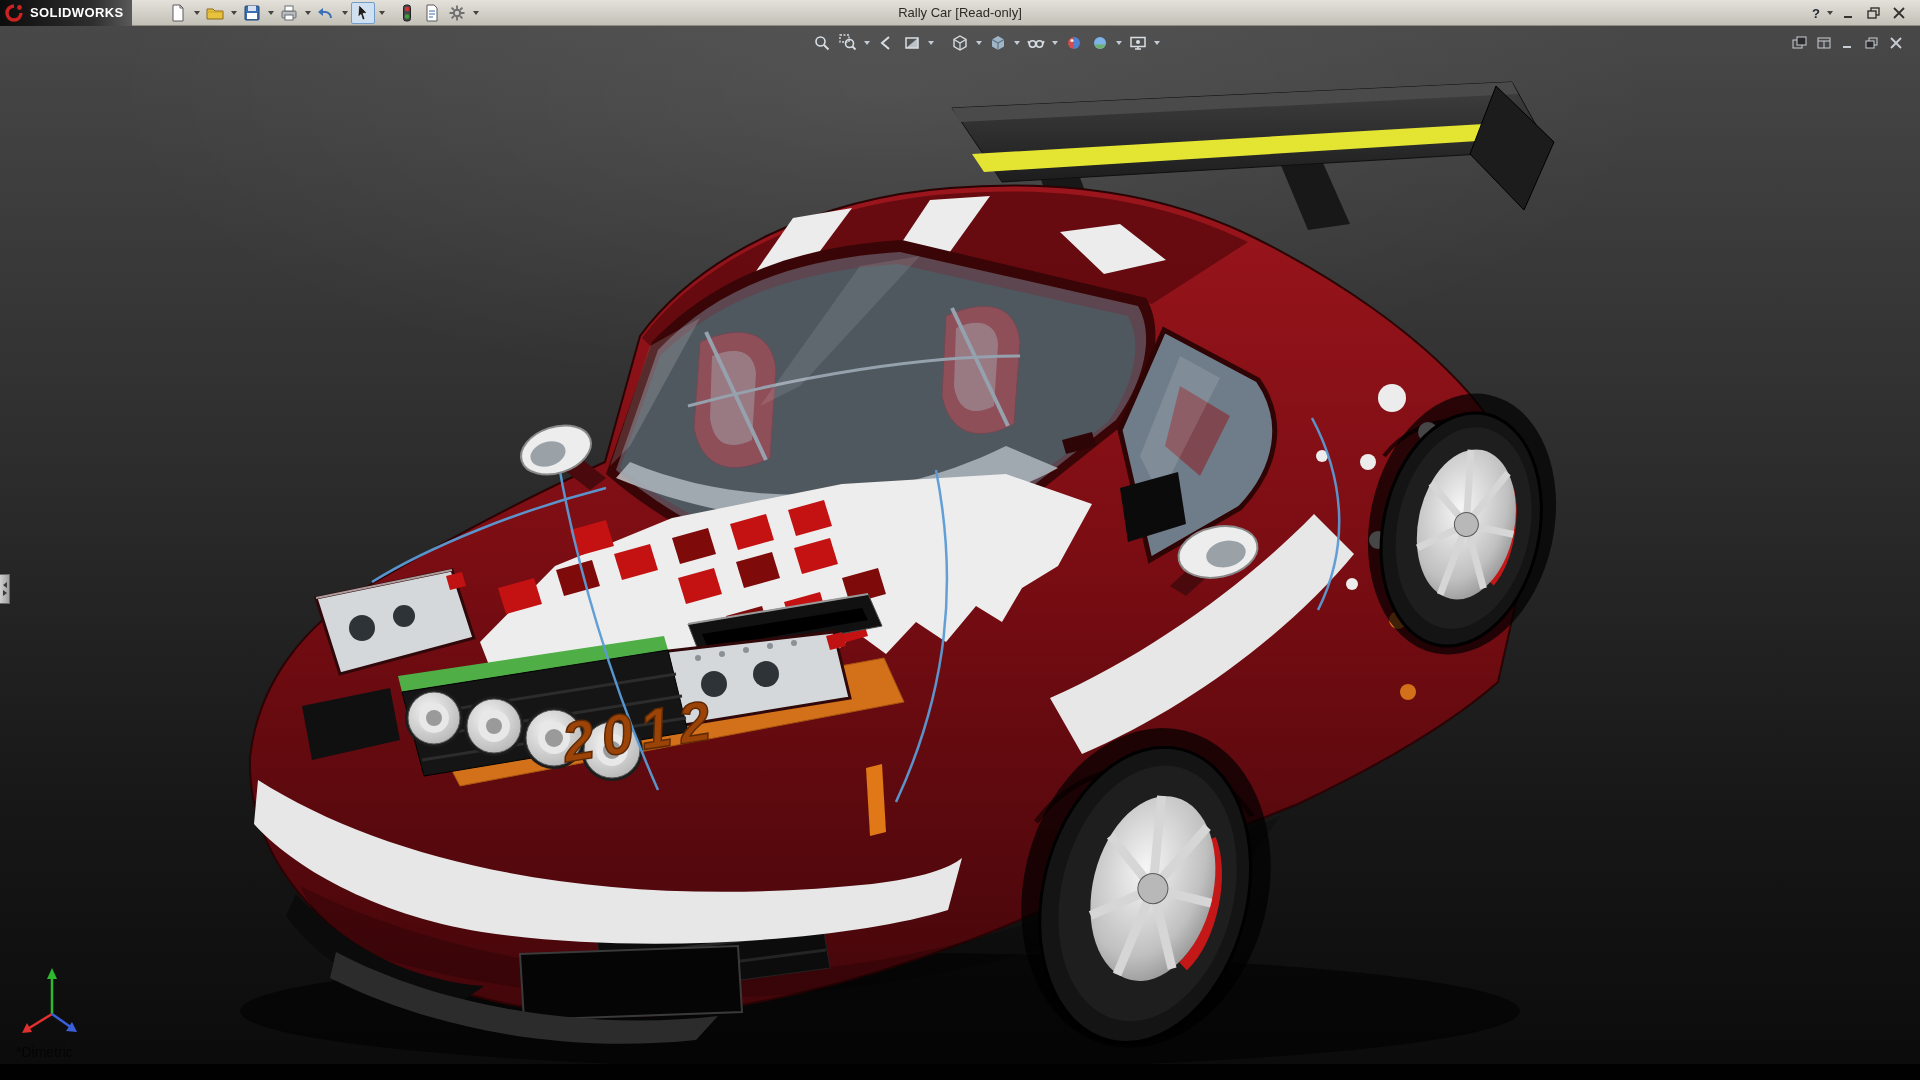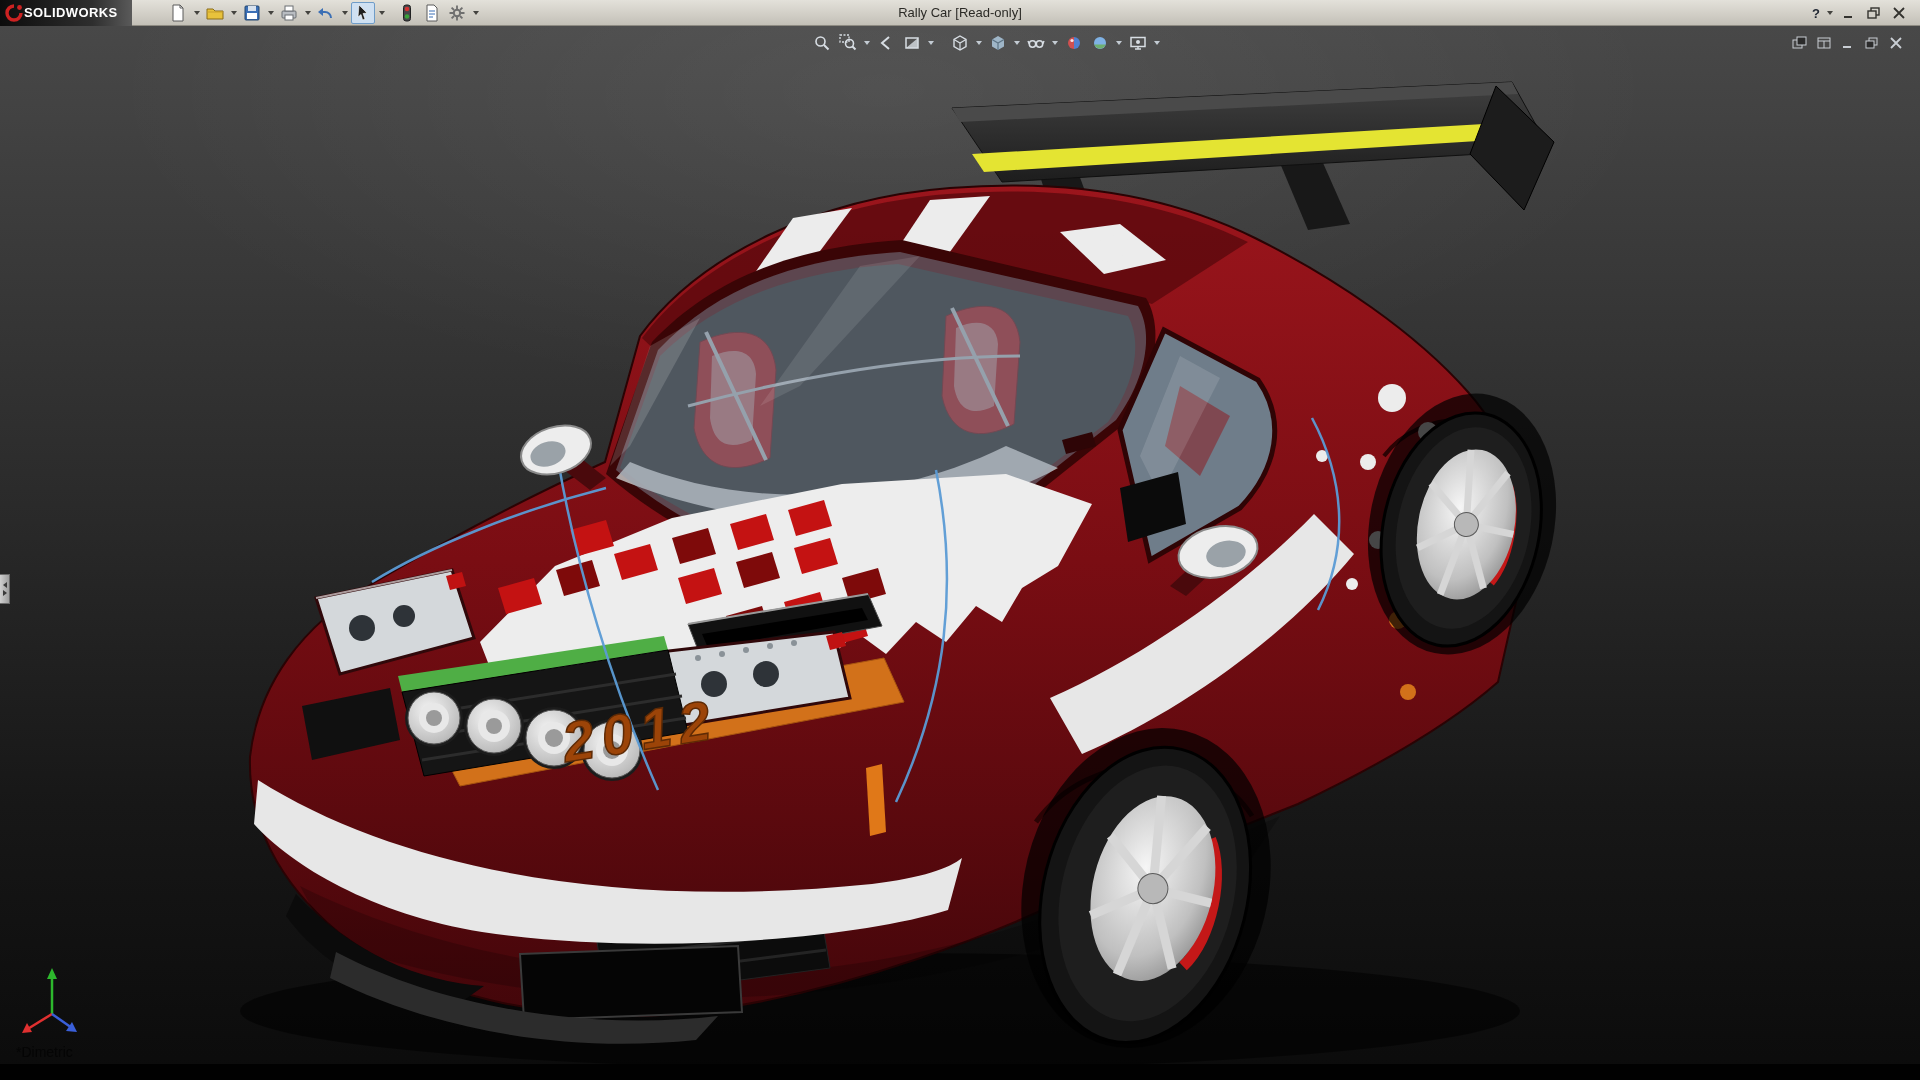--- a/index.html
+++ b/index.html
@@ -6,21 +6,21 @@
   html,body { width:1920px; height:1080px; overflow:hidden; font-family:"Liberation Sans", sans-serif; background:#000; }
 
   
   .titlebar {
     position:relative; width:1920px; height:26px;
     background:linear-gradient(180deg,#e3e1da 0%,#d2cfc7 55%,#c3c0b7 100%);
     border-bottom:1px solid #8e8b82;
     display:flex; align-items:center;
   }
   .logo-block {
-    height:26px; width:132px; display:flex; align-items:center; gap:0;
+    height:26px; width:132px; display:flex; align-items:center; gap:6px;
     background:linear-gradient(90deg,#0c0c0c 0%,#2e2e2e 70%,#5a5a5a 100%);
     padding-left:4px; flex:0 0 auto;
   }
   .logo-text { color:#fff; font-size:13px; font-weight:bold; letter-spacing:.4px; }
   .main-toolbar { display:flex; align-items:center; margin-left:34px; gap:1px; }
   .tb-btn {
     width:24px; height:22px; display:flex; align-items:center; justify-content:center;
     border:1px solid transparent; border-radius:2px; cursor:default;
   }
   .tb-btn.pressed { background:#cfe0f2; border-color:#6f9cc8; }

